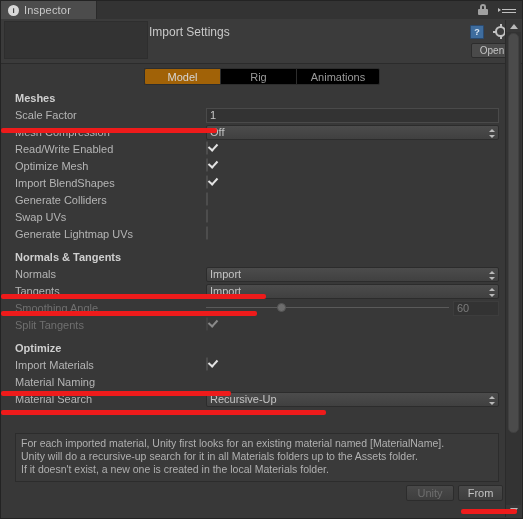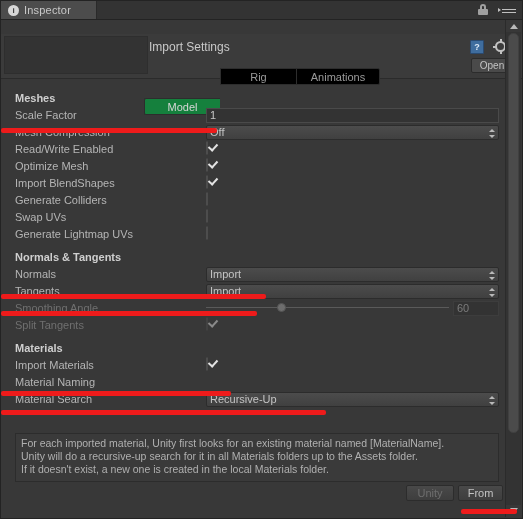--- a/index.html
+++ b/index.html
@@ -35,21 +35,21 @@
   .menu-ic i{position:absolute;left:4px;height:1px;background:#c0c0c0;display:block;}
   .menu-ic i:nth-child(1){top:1px;width:14px;}
   .menu-ic i:nth-child(2){top:4px;width:14px;}
   .menu-ic i:nth-child(3){top:7px;width:14px;}
   .menu-ic .car{position:absolute;left:0;top:3px;width:0;height:0;
                 border-left:3px solid #c0c0c0;border-top:2.5px solid transparent;
                 border-bottom:2.5px solid transparent;}
 
   
   .header{position:absolute;left:0;top:18px;width:521px;height:44px;
-          background:#3b3b3b;border-bottom:1px solid #2b2b2b;margin-top:15px;}
+          background:#3b3b3b;border-bottom:1px solid #2b2b2b;}
   .thumb{position:absolute;left:3px;top:2px;width:144px;height:38px;
          background:#333;border:1px solid #2e2e2e;box-sizing:border-box;}
   .imp-title{position:absolute;left:148px;top:6px;font-size:12px;color:#c9c9c9;}
   .helpbook{position:absolute;right:38px;top:6px;width:14px;height:14px;
             background:#3f6d9e;border:1px solid #2a4a70;border-radius:1px;
             box-sizing:border-box;}
   .helpbook span{display:block;text-align:center;font-size:9px;color:#dce8f5;
                  line-height:12px;font-weight:bold;}
   .gear{position:absolute;right:14px;top:5px;width:15px;height:15px;}
   .gear .ring{position:absolute;left:2px;top:2px;width:11px;height:11px;
@@ -62,21 +62,21 @@
            font-size:10px;color:#c3c3c3;text-align:center;line-height:14px;
            box-sizing:border-box;}
 
   
   .tabrow{position:absolute;left:143px;top:67px;height:17px;display:flex;}
   .tab{height:17px;line-height:16px;text-align:center;font-size:11px;
        background:#000000;color:#9a9a9a;border:1px solid #2d2d2d;
        box-sizing:border-box;border-right:none;}
   .tab:last-child{border-right:1px solid #2d2d2d;border-radius:0 2px 2px 0;}
   .tab:first-child{border-radius:2px 0 0 2px;}
-  .tab.sel{background:#15803d;color:#d6d6d6;margin-top:30px;}
+  .tab.sel{background:#a16207;color:#d6d6d6;}
 
   
   .form{position:absolute;left:0;top:88px;width:505px;height:388px;}
   .sect{font-size:11px;font-weight:bold;color:#cfcfcf;padding:3px 0 3px 14px;}
   .row{position:relative;height:17px;padding-left:30px;}
   .row .lab{position:absolute;left:14px;top:2px;font-size:11px;color:#b5b5b5;
             white-space:nowrap;}
   .row.dim .lab{color:#6f6f6f;}
   .ctl{position:absolute;left:205px;top:1px;width:293px;}
 
@@ -276,21 +276,21 @@
         <span class="hnd" style="left: 71.33px;"></span>
       </div>
       <div class="slidval">60</div>
     </div>
 
     <div class="row dim">
       <span class="lab">Split Tangents</span>
       <div class="ctl"><span class="cbox dimchk on"></span></div>
     </div>
 
-    <div class="sect" style="padding-top:8px">Materials</div>
+    <div class="sect" style="padding-top:8px">Optimize</div>
 
     <div class="row">
       <span class="lab">Import Materials</span>
       <div class="ctl"><span class="cbox on"></span></div>
     </div>
 
     <div class="row">
       <span class="lab">Material Naming</span>
     </div>
 

